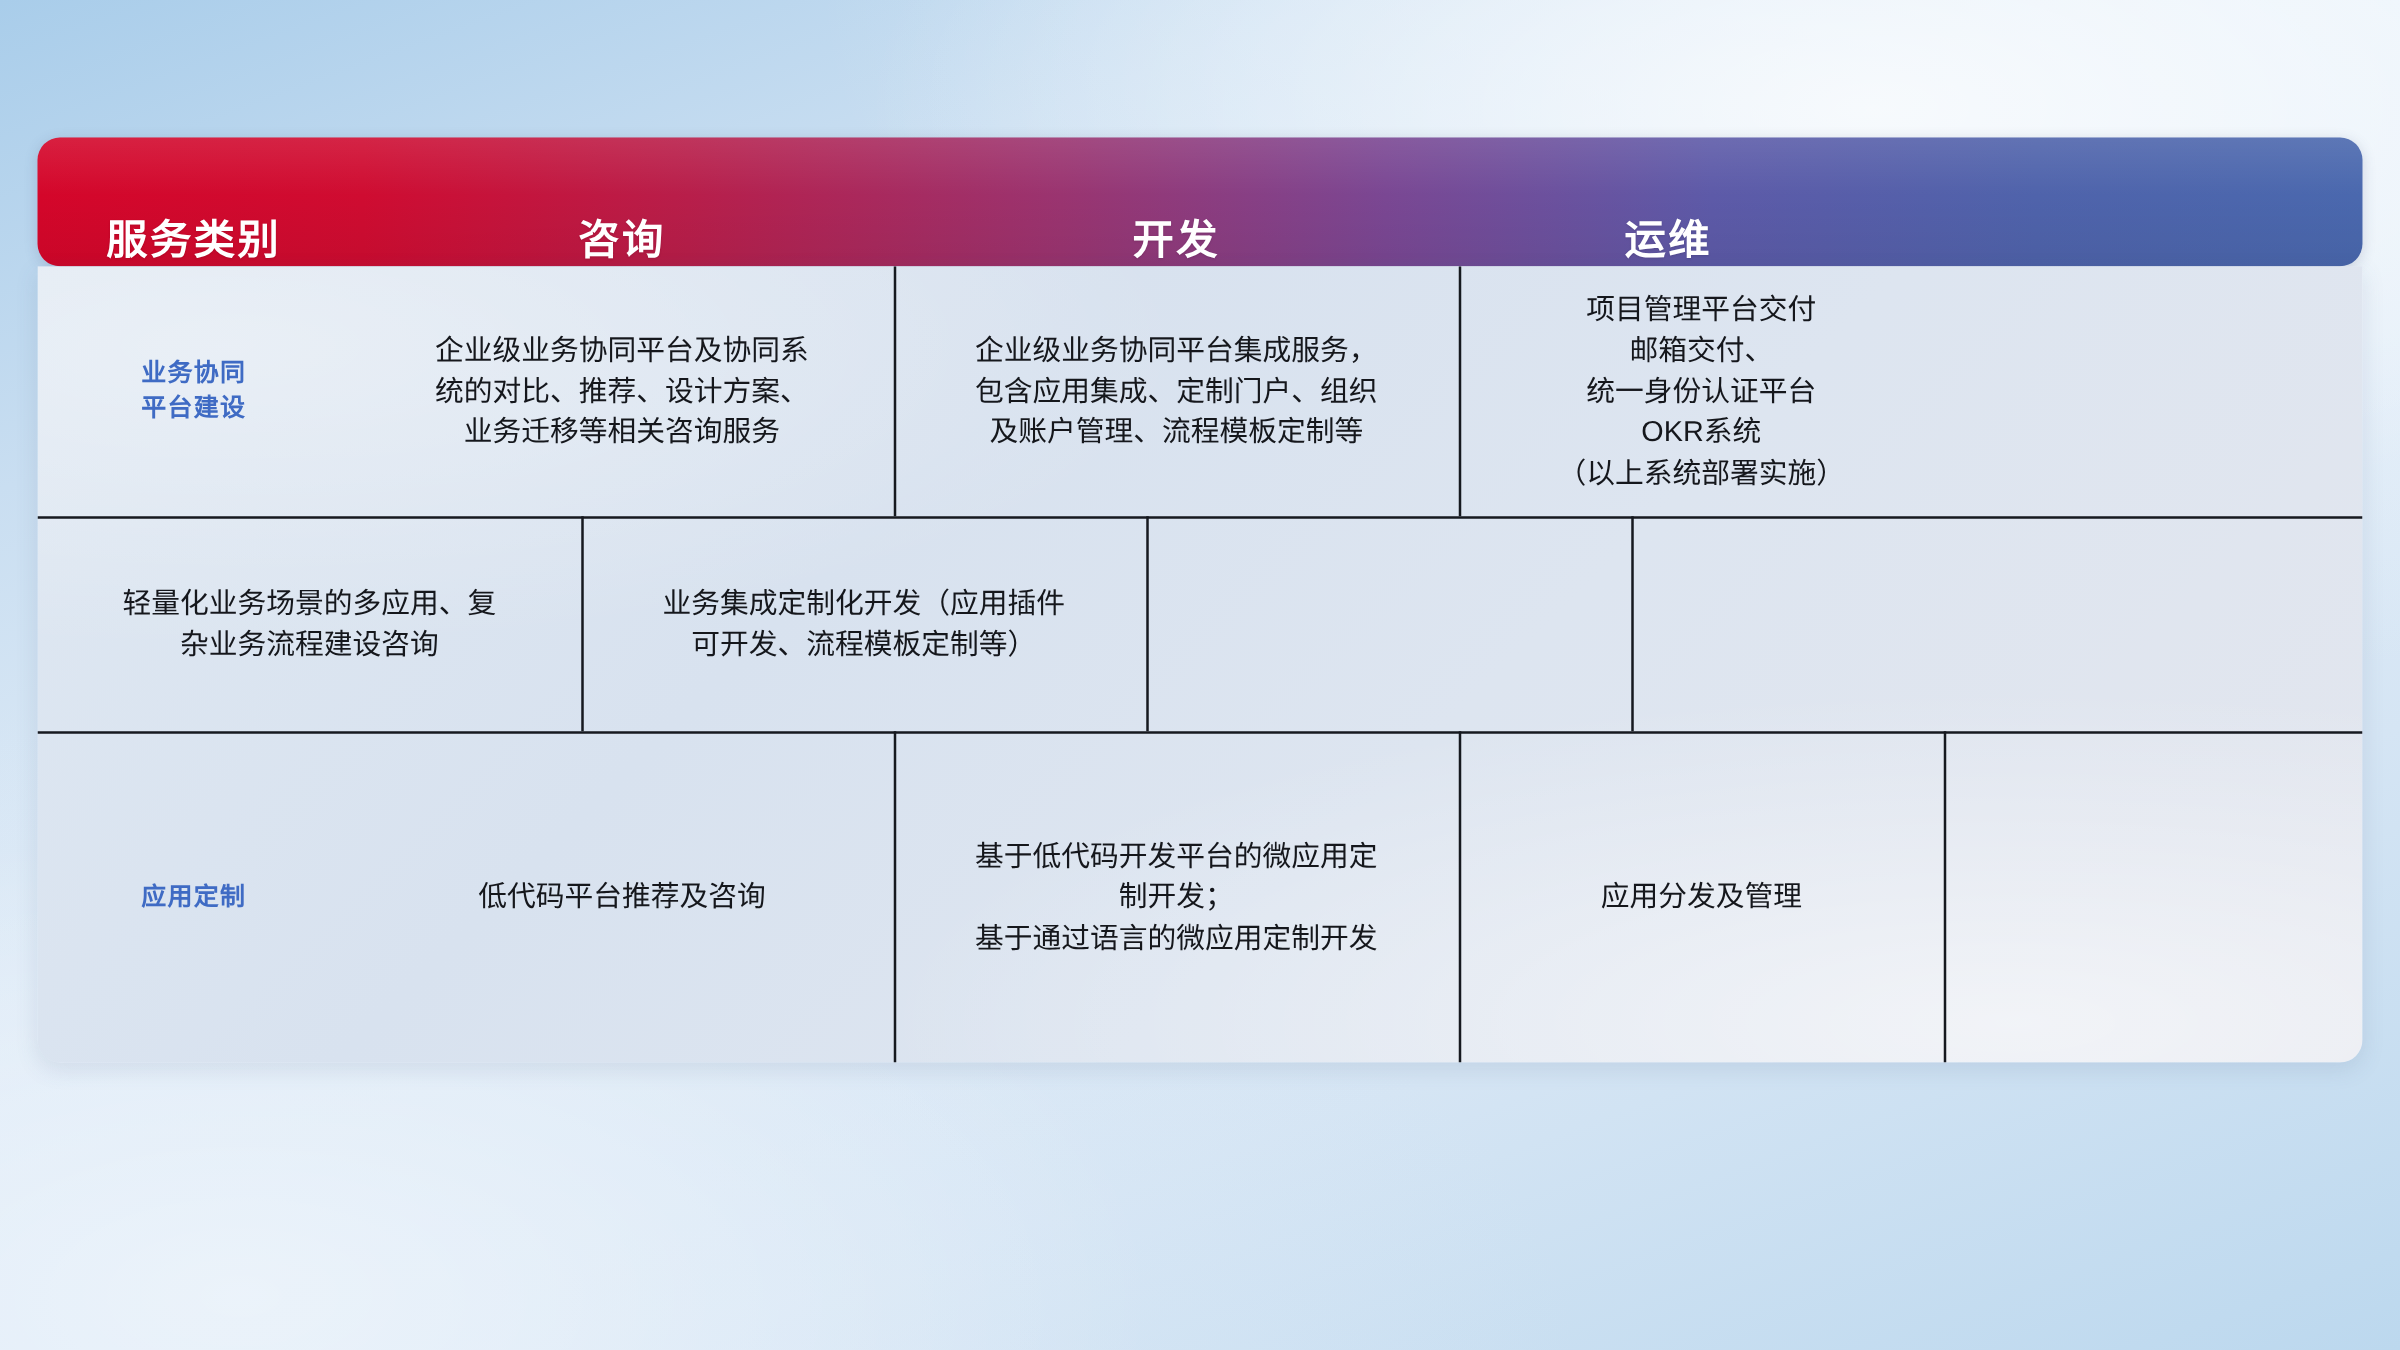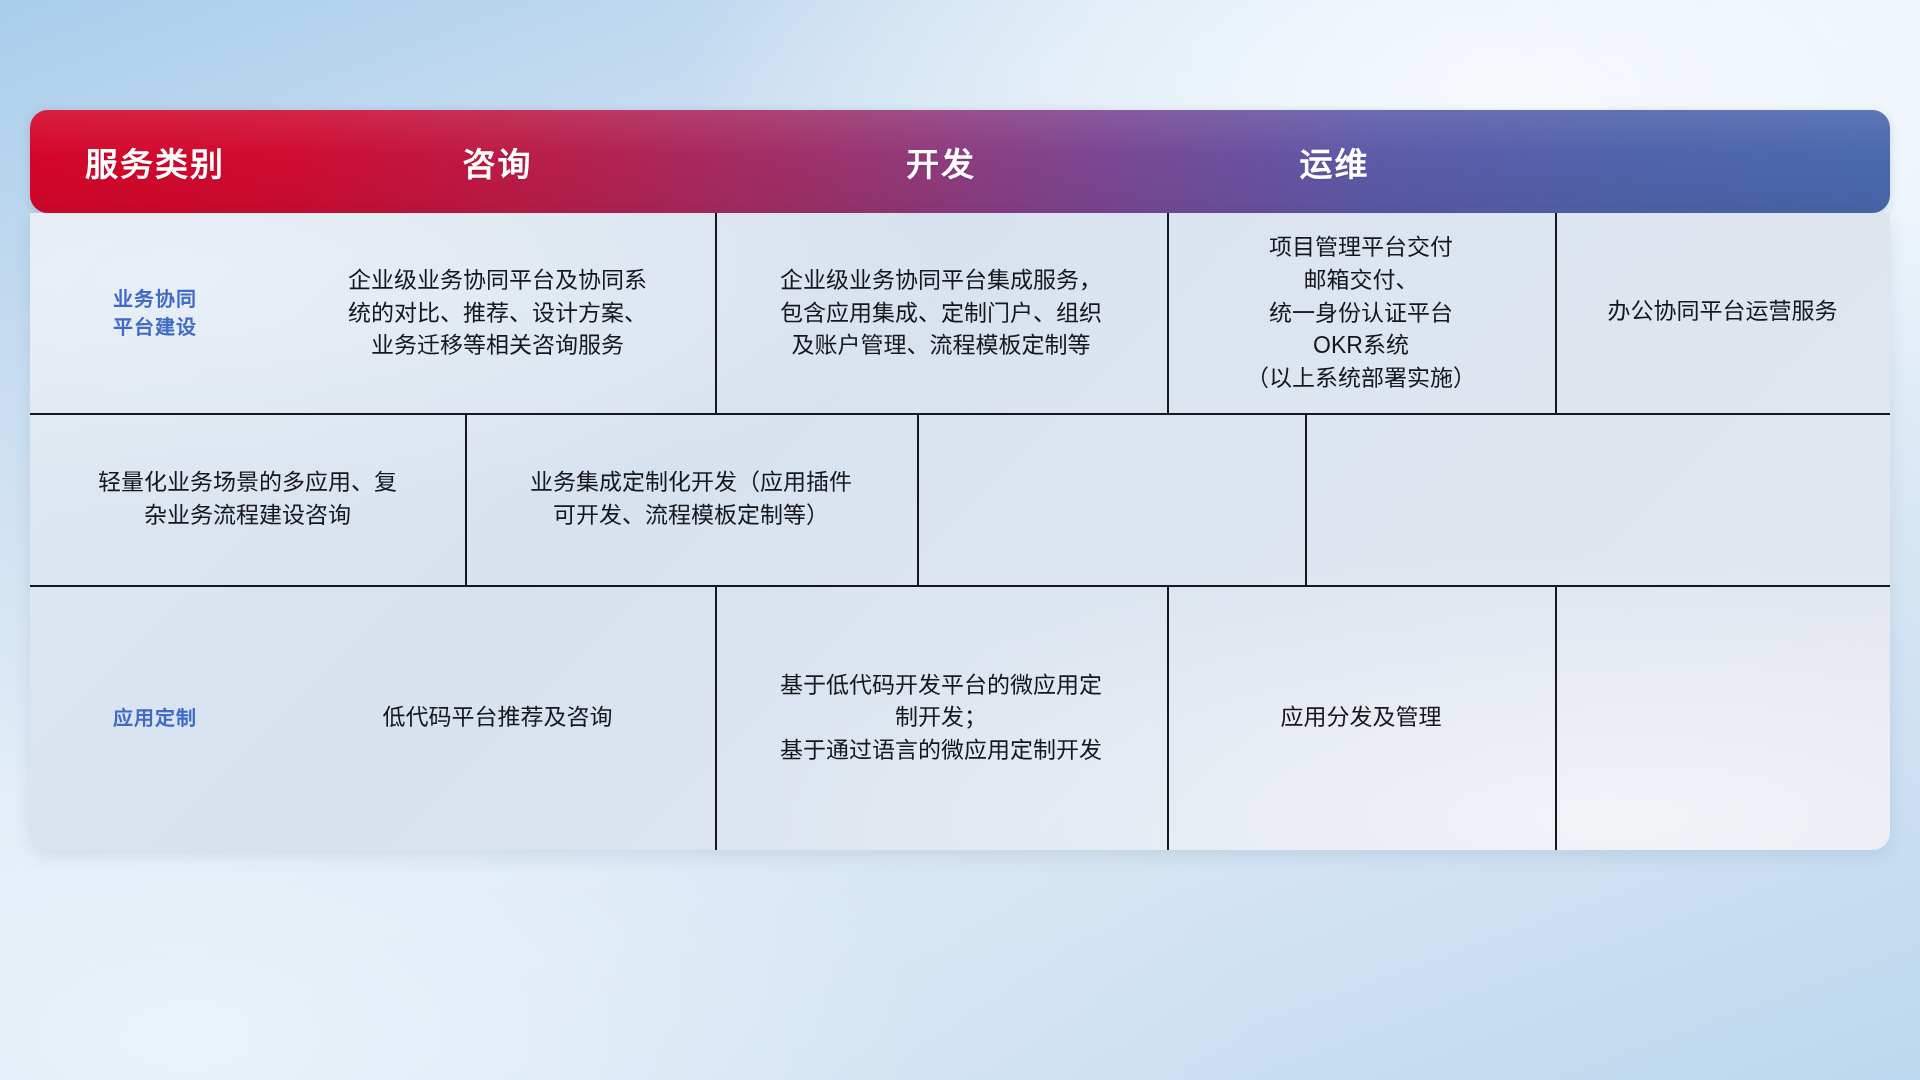--- a/index.html
+++ b/index.html
@@ -49,21 +49,21 @@
     background: linear-gradient(90deg,
         #d4062a 0%,
         #cf0c31 14%,
         #b81e4a 28%,
         #9a3470 44%,
         #7a4793 58%,
         #5d5aa8 72%,
         #4f63ab 86%,
         #4a68ae 100%);
     display: flex;
-    align-items: center;
+    align-items: flex-end;
     box-shadow: 0 2px 10px rgba(60,70,110,.18);
     position: relative;
     overflow: hidden;
   }
   .thead::after {
     content: "";
     position: absolute;
     inset: 0;
     background: linear-gradient(180deg, rgba(255,255,255,.10) 0%, rgba(255,255,255,0) 45%, rgba(0,0,0,.05) 100%);
     pointer-events: none;
@@ -132,21 +132,21 @@
     font-size: 20px;
     line-height: 1.4;
     letter-spacing: 1px;
   }
 
   
   .c1 { width: 250px; flex: 0 0 250px; }
   .c2 { width: 435px; flex: 0 0 435px; }
   .c3 { width: 452px; flex: 0 0 452px; }
   .c4 { width: 388px; flex: 0 0 388px; }
-  .c5 { width: 335px; flex: 0 0 335px; font-family: Liberation Mono, monospace; }
+  .c5 { width: 335px; flex: 0 0 335px; }
 
   .r1 { height: 200px; }
   .r2 { height: 172px; }
   .r3 { height: 265px; }
 </style>
 </head>
 <body>
 
 <div class="bg"></div>
 <div class="bg-sheen"></div>
@@ -169,21 +169,20 @@
 统的对比、推荐、设计方案、
 业务迁移等相关咨询服务</div>
       <div class="cell rule c3">企业级业务协同平台集成服务，
 包含应用集成、定制门户、组织
 及账户管理、流程模板定制等</div>
       <div class="cell rule c4">项目管理平台交付
 邮箱交付、
 统一身份认证平台
 OKR系统
 （以上系统部署实施）</div>
-      <div class="cell rule c5">办公协同平台运营服务</div>
     </div>
 
     <div class="row r2">
       <div class="cell c2">轻量化业务场景的多应用、复
 杂业务流程建设咨询</div>
       <div class="cell rule c3">业务集成定制化开发（应用插件
 可开发、流程模板定制等）</div>
       <div class="cell rule c4"></div>
       <div class="cell rule c5"></div>
     </div>

